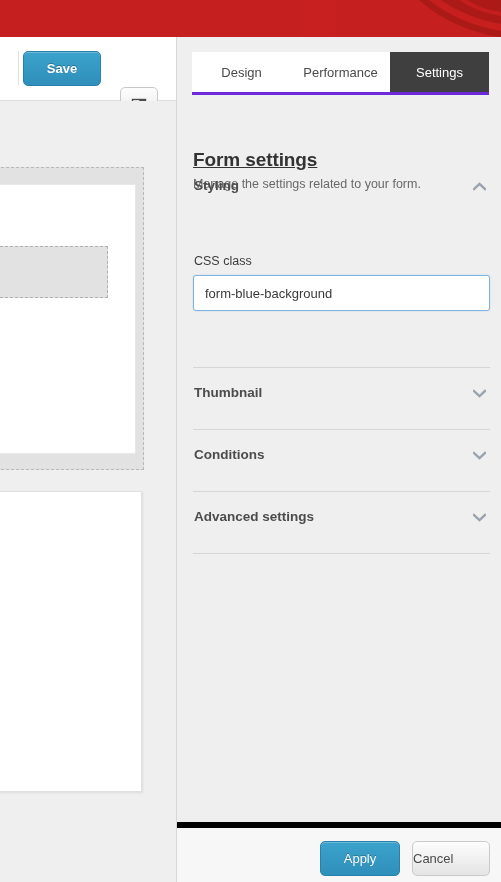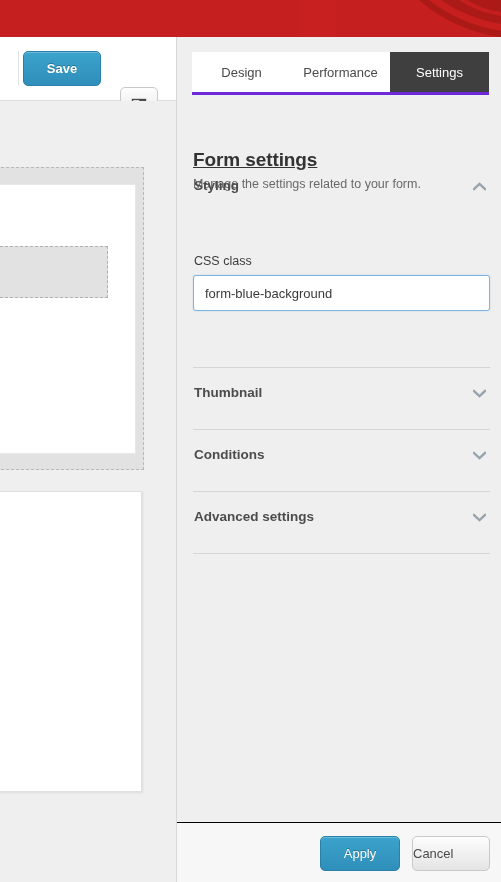--- a/index.html
+++ b/index.html
@@ -232,21 +232,21 @@
   }
 
   
   .footer {
     position: absolute;
     left: 177px;
     top: 822px;
     width: 324px;
     height: 60px;
     background: #f7f7f7;
-    border-top: 1px solid #000000;
+    border-top: 6px solid #000000;
     box-sizing: border-box;
   }
   .btn-apply {
     position: absolute;
     left: 143px; top: 13px;
     width: 80px; height: 35px;
     border: 1px solid #2980a8;
     border-radius: 5px;
     background: linear-gradient(to bottom, #3ba3cc 0%, #2f8fba 100%);
     color: #ffffff;

